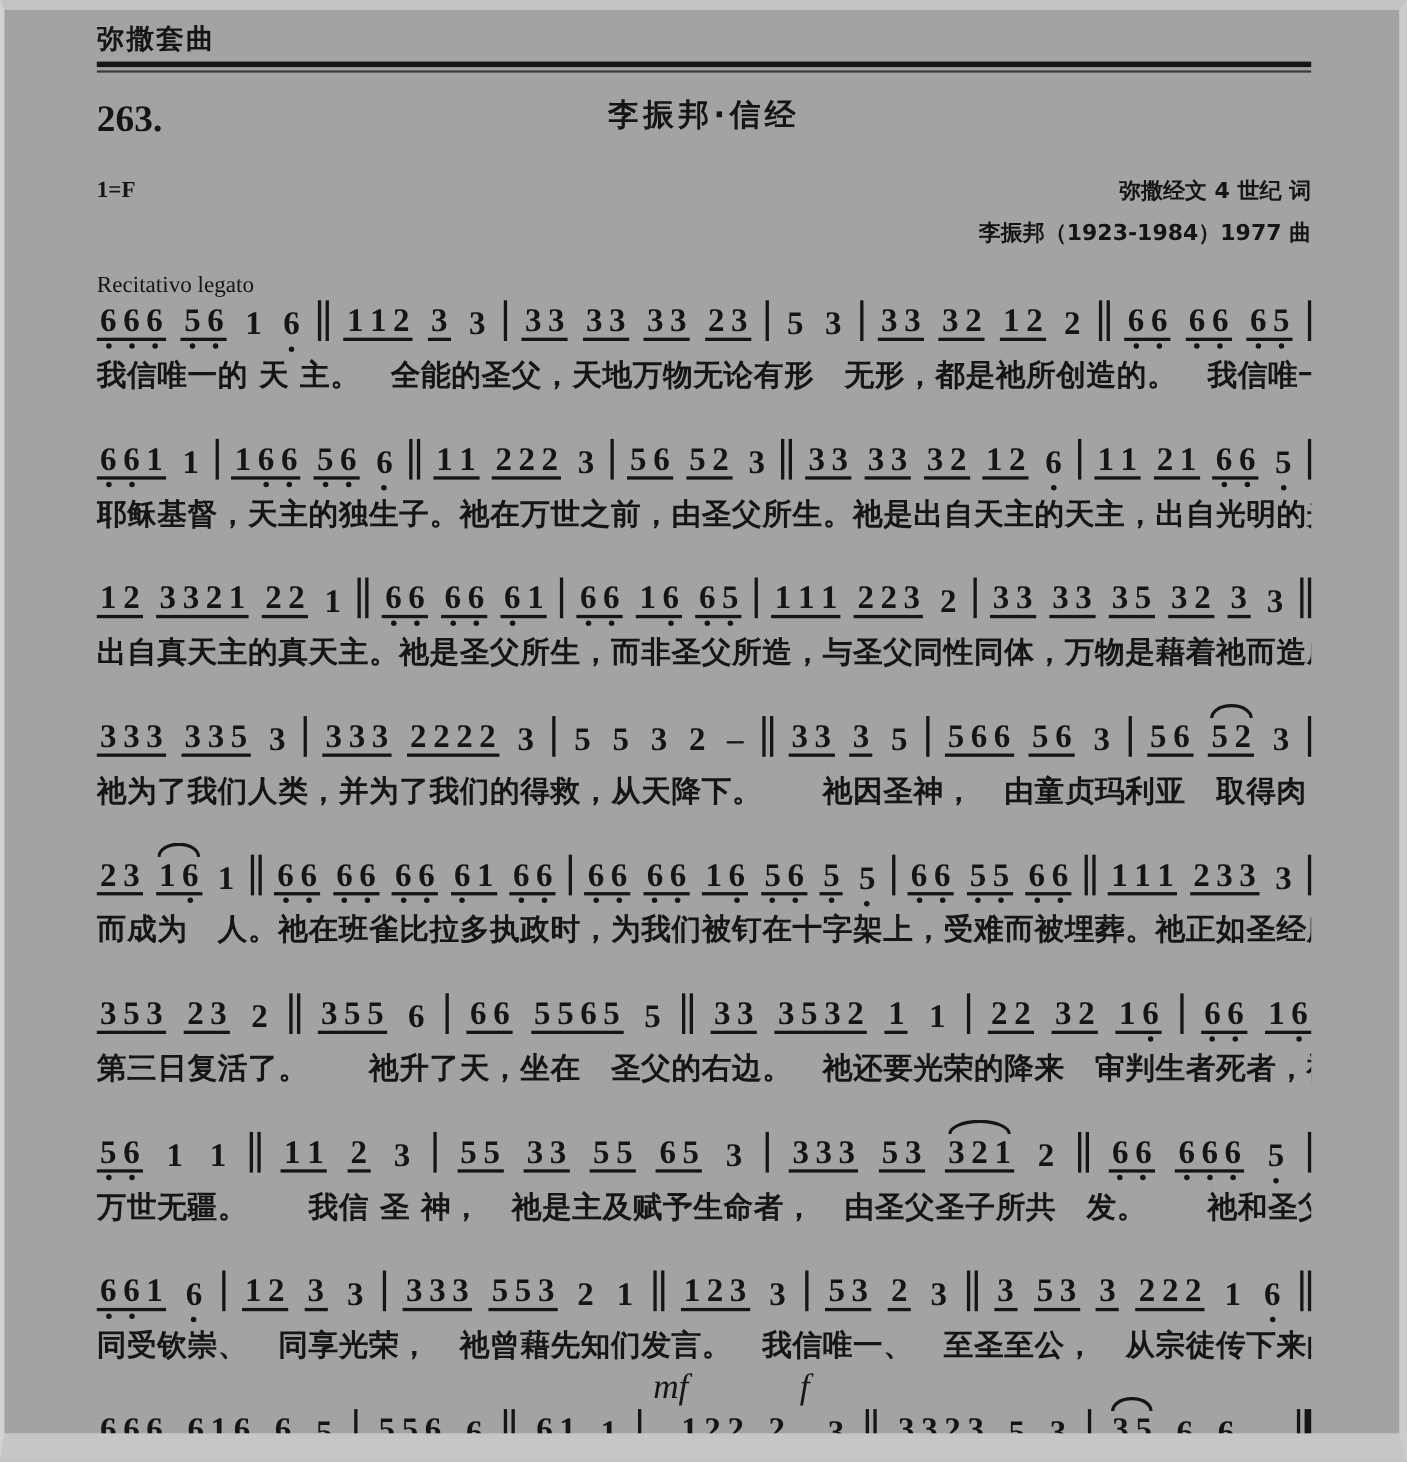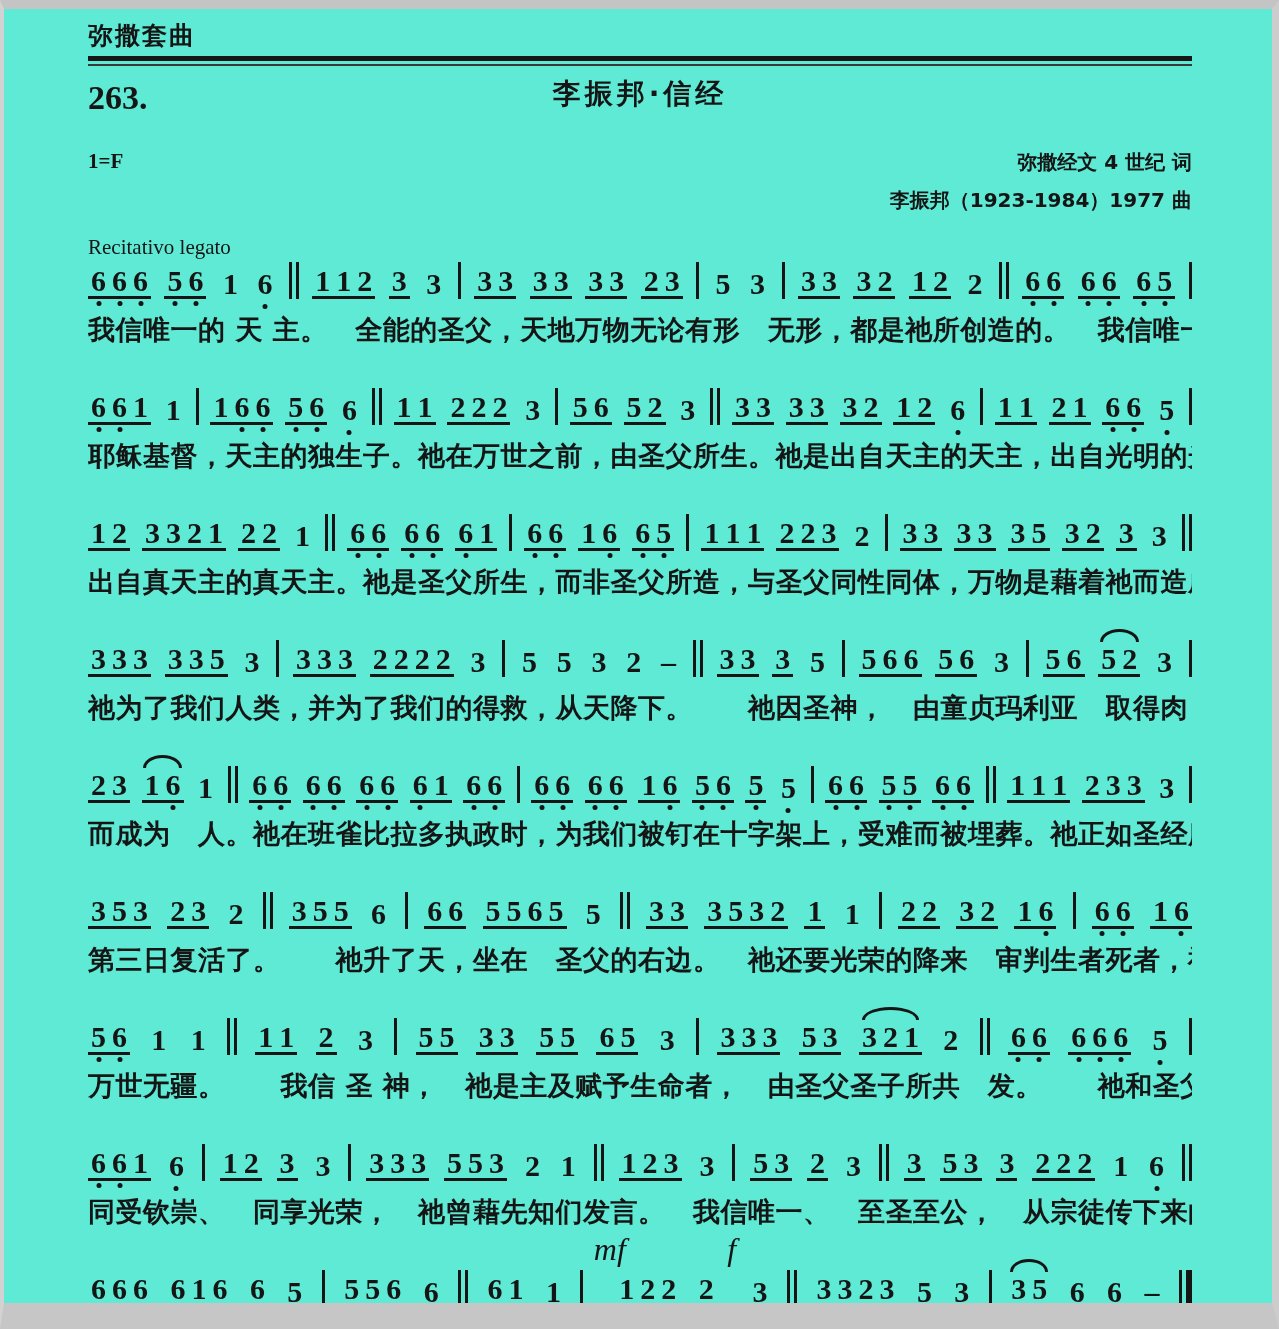--- a/index.html
+++ b/index.html
@@ -1,24 +1,24 @@
 <!DOCTYPE html>
 <html><head>
 <meta charset="utf-8">
 <style>
   html,body{margin:0;padding:0;}
   body{background:#c9c9c9;font-family:"DejaVu Sans","Liberation Sans",sans-serif;}
-  .page{position:relative;width:1279px;height:1329px;background:#5eead4;box-sizing:border-box;
+  .page{position:relative;width:1279px;height:1329px;background:#a3a3a3;box-sizing:border-box;
         border-top:9px solid #c4c4c4;border-bottom:26px solid #cicic1;overflow:hidden;}
   .page{border-bottom:26px solid #c6c6c6;border-right:7px solid #cccccc;border-left:4px solid #d2d2d2;}
   .content{padding:10px 80px 0 84px;color:#151515;}
   
   .series{font-size:25px;font-weight:700;letter-spacing:2px;}
   .rule{margin-top:4px;height:3px;border-top:5px solid #171717;border-bottom:2px solid #3a3a3a;}
-  .titlebar{position:relative;margin-top:9px;height:52px;}
+  .titlebar{position:relative;margin-top:20px;height:52px;}
   .pieceno{position:absolute;left:0;top:4px;font-family:"Liberation Serif","DejaVu Serif",serif;font-size:34px;font-weight:600;}
   .title{text-align:center;font-size:28px;font-weight:800;letter-spacing:4px;}
   .metas{position:relative;margin-top:22px;height:84px;}
   .key{position:absolute;left:0;top:0;font-family:"Liberation Serif","DejaVu Serif",serif;font-size:21px;font-weight:600;text-align:right;}
   .tempo{position:absolute;left:0;top:42px;font-family:"Liberation Serif","DejaVu Serif",serif;font-size:21px;margin-top:44px;}
   .lyricist{position:absolute;right:0;top:0;font-size:20px;font-weight:700;}
   .composer{position:absolute;right:0;top:38px;font-size:20px;font-weight:700;text-align:right;}
   
   .systems{margin-top:26px;}
   .system{margin-bottom:37px;}

